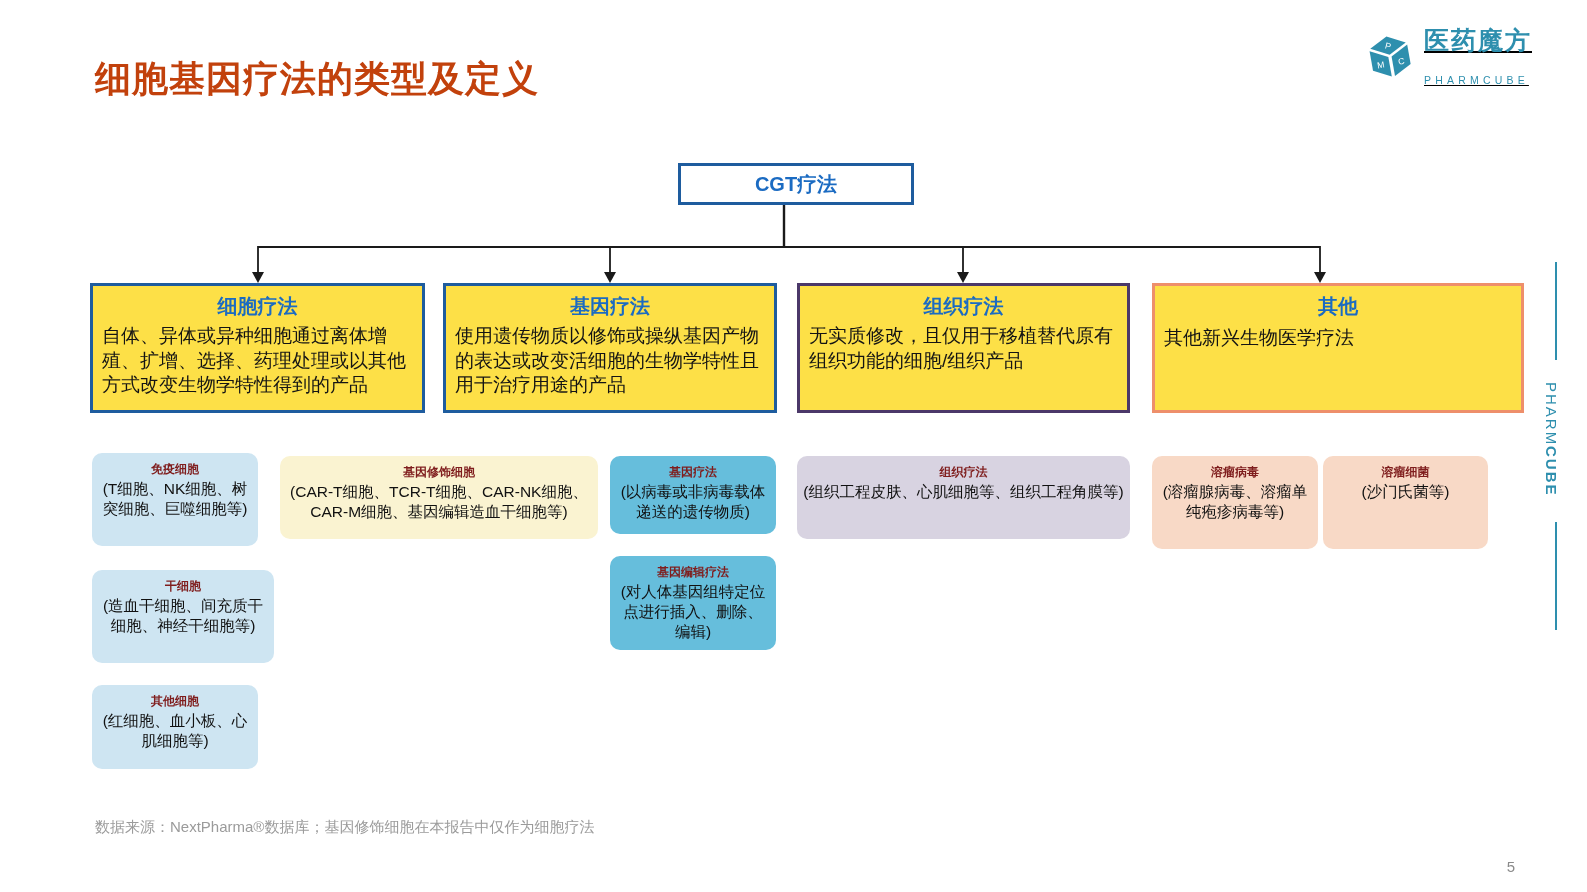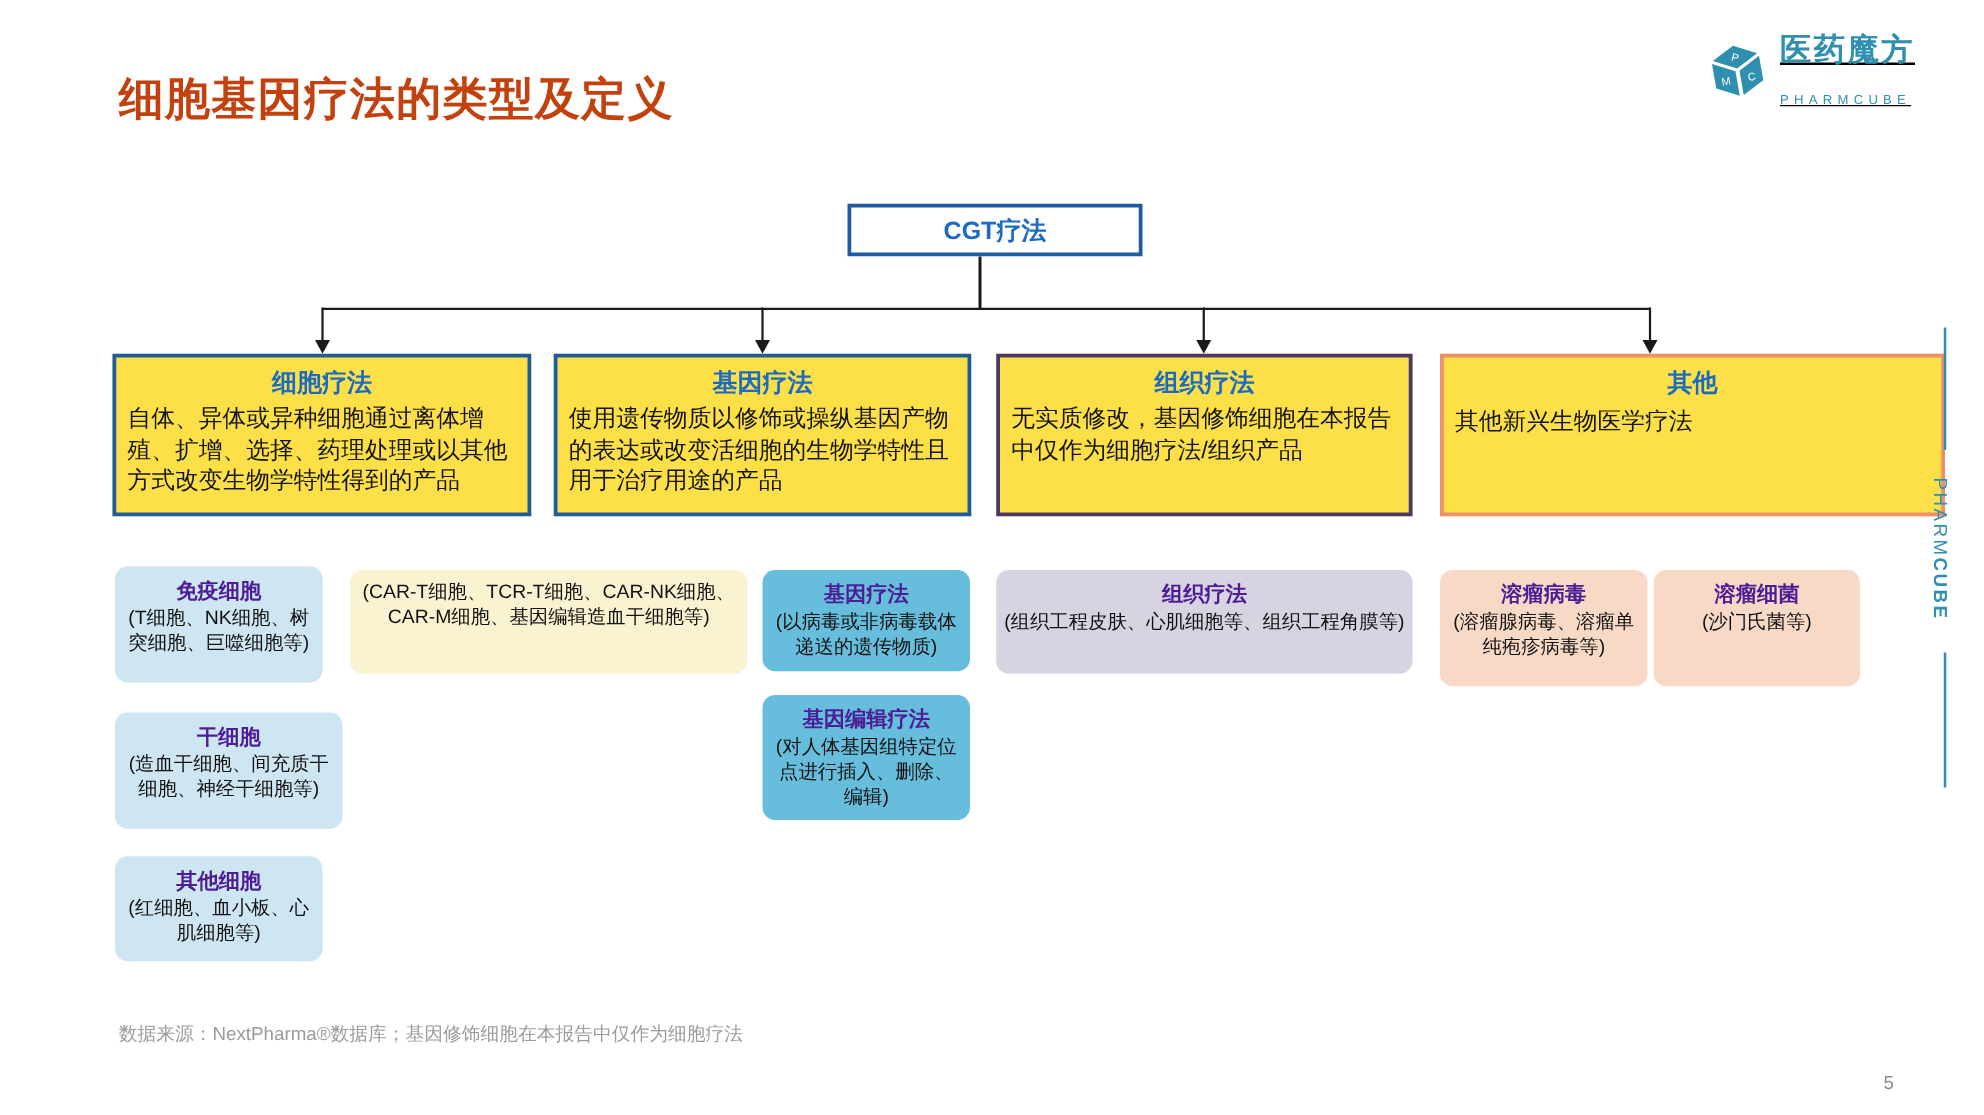--- a/index.html
+++ b/index.html
@@ -22,26 +22,26 @@
   
   #connectors { left:0; top:0; pointer-events:none; }
 
   
   .catbox { top:283px; min-height:130px; background:#fde047; border:3px solid #1E5C9E; padding-bottom:6px; }
   .catbox .cat-title { text-align:center; font-size:20px; font-weight:bold; color:#1B6BC2; margin:7px 0 4px; }
   .catbox .cat-desc  { font-size:19px; color:#141414; line-height:1.3; padding:0 9px; }
   #cat-cell   { left:90px;  width:335px; }
   #cat-gene   { left:443px; width:334px; }
   #cat-tissue { left:797px; width:333px; border-color:#4B3869; }
-  #cat-other  { left:1152px;width:404px; border-color:#EE8F6B; }
+  #cat-other  { left:1152px;width:372px; border-color:#EE8F6B; }
   #cat-other .cat-desc { padding-top:2px; }
 
   
   .stbox { border-radius:10px; padding:8px 6px 9px; text-align:center; }
-  .stbox .st-title { font-size:17px; font-weight:bold; color:#4c1d95; margin-bottom:1px; }
+  .stbox .st-title { font-size:12px; font-weight:bold; color:#7f1d1d; margin-bottom:1px; }
   .stbox .st-desc  { font-size:15.5px; color:#111; line-height:1.28; }
   .bg-blue   { background:#CEE5F2; }
   .bg-cream  { background:#FAF3D1; }
   .bg-teal   { background:#66BEDC; }
   .bg-lav    { background:#D8D3E1; }
   .bg-peach  { background:#F8D9C6; }
 
   #st-immune      { left:92px;  top:453px; width:166px; min-height:93px; }
   #st-stem        { left:92px;  top:570px; width:182px; min-height:93px; }
   #st-othercell   { left:92px;  top:685px; width:166px; min-height:84px; }
@@ -104,40 +104,41 @@
 <div class="abs catbox" id="cat-cell">
   <div class="cat-title">细胞疗法</div>
   <div class="cat-desc">自体、异体或异种细胞通过离体增殖、扩增、选择、药理处理或以其他方式改变生物学特性得到的产品</div>
 </div>
 <div class="abs catbox" id="cat-gene">
   <div class="cat-title">基因疗法</div>
   <div class="cat-desc">使用遗传物质以修饰或操纵基因产物的表达或改变活细胞的生物学特性且用于治疗用途的产品</div>
 </div>
 <div class="abs catbox" id="cat-tissue">
   <div class="cat-title">组织疗法</div>
-  <div class="cat-desc">无实质修改，基因修饰细胞在本报告中仅作为细胞疗法/组织产品</div>
+  <div class="cat-desc">无实质修改，且仅用于移植替代原有组织功能的细胞/组织产品</div>
 </div>
 <div class="abs catbox" id="cat-other">
   <div class="cat-title">其他</div>
   <div class="cat-desc">其他新兴生物医学疗法</div>
 </div>
 
 <div class="abs stbox bg-blue" id="st-immune">
   <div class="st-title">免疫细胞</div>
   <div class="st-desc">(T细胞、NK细胞、树突细胞、巨噬细胞等)</div>
 </div>
 <div class="abs stbox bg-blue" id="st-stem">
   <div class="st-title">干细胞</div>
   <div class="st-desc">(造血干细胞、间充质干细胞、神经干细胞等)</div>
 </div>
 <div class="abs stbox bg-blue" id="st-othercell">
   <div class="st-title">其他细胞</div>
   <div class="st-desc">(红细胞、血小板、心肌细胞等)</div>
 </div>
 <div class="abs stbox bg-cream" id="st-genemod">
+  <div class="st-title">基因修饰细胞</div>
   <div class="st-desc">(CAR-T细胞、TCR-T细胞、CAR-NK细胞、CAR-M细胞、基因编辑造血干细胞等)</div>
 </div>
 <div class="abs stbox bg-teal" id="st-genetherapy">
   <div class="st-title">基因疗法</div>
   <div class="st-desc">(以病毒或非病毒载体递送的遗传物质)</div>
 </div>
 <div class="abs stbox bg-teal" id="st-geneedit">
   <div class="st-title">基因编辑疗法</div>
   <div class="st-desc">(对人体基因组特定位点进行插入、删除、编辑)</div>
 </div>

